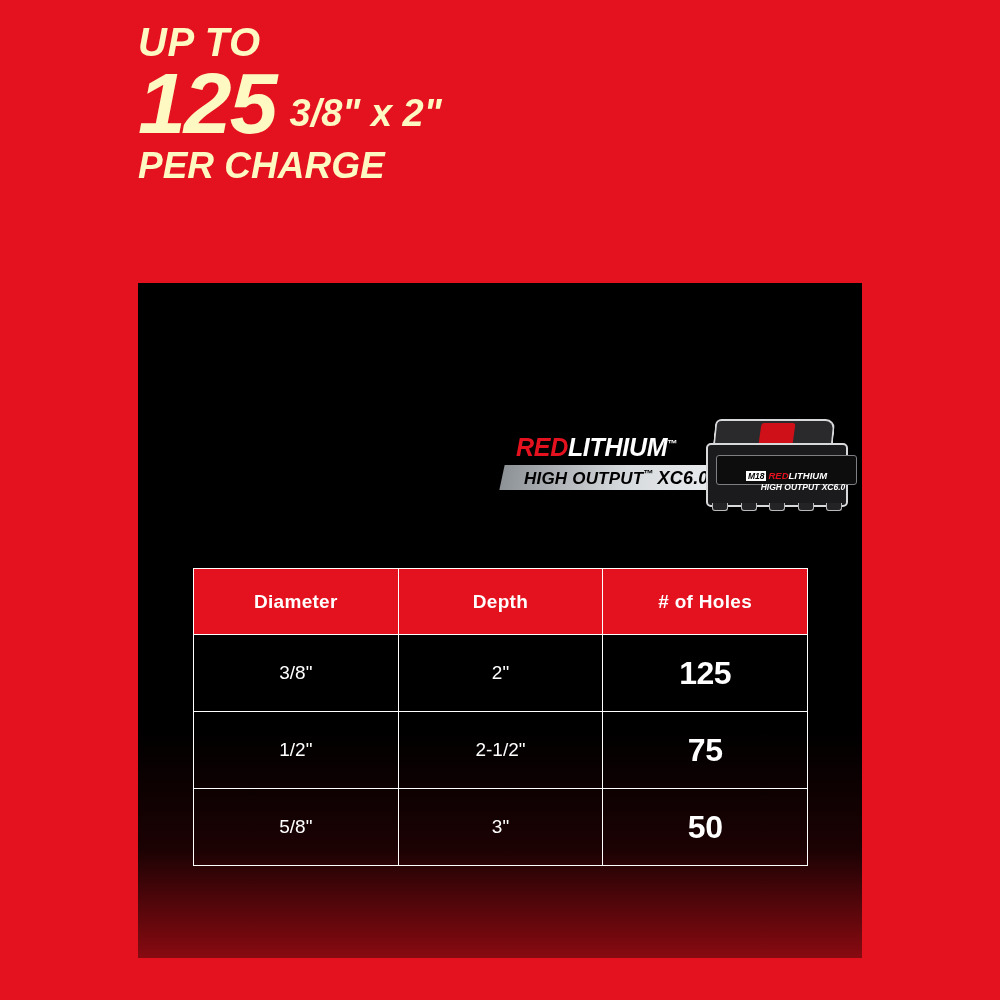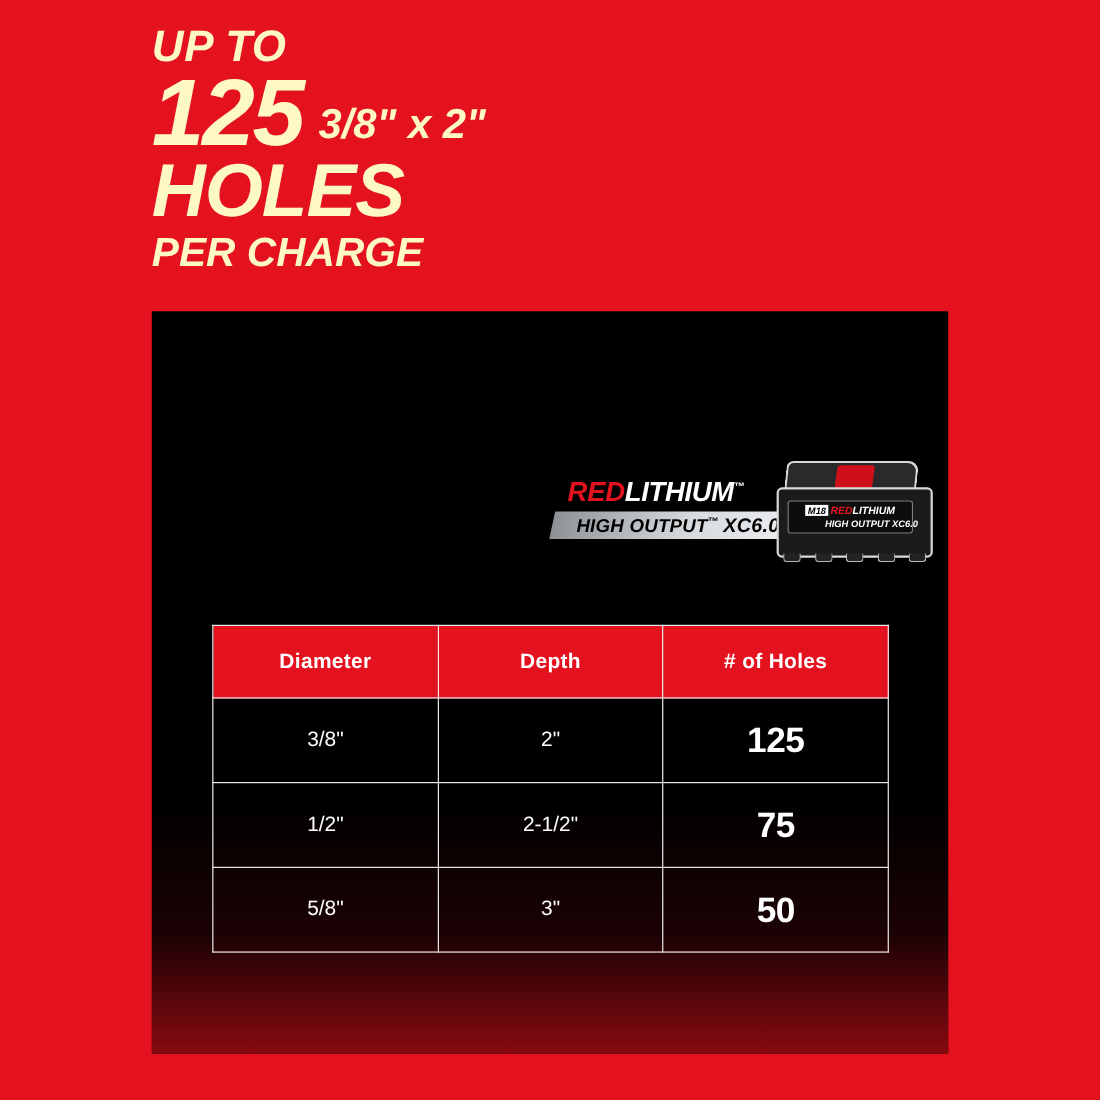--- a/index.html
+++ b/index.html
@@ -184,27 +184,27 @@
     width: 34px;
     height: 22px;
     background: #d01019;
     border-radius: 3px;
     transform: skewX(-8deg);
   }
   .bat-label {
     position: absolute;
     left: 18px;
     top: 44px;
-    width: 114px;
+    width: 141px;
     height: 30px;
     background: #0d0d0e;
     border: 1px solid #7d7f82;
     border-radius: 3px;
     box-sizing: border-box;
-    padding-top: 2px;
+    padding-top: 14px;
     text-align: center;
   }
   .bat-l1 {
     font-size: 9.5px;
     font-weight: bold;
     font-style: italic;
     line-height: 12px;
     white-space: nowrap;
   }
   .bat-m18 {
@@ -277,21 +277,20 @@
 </style>
 </head>
 <body>
 
 <div class="headline">
   <div class="hl-upto">UP TO</div>
   <div class="hl-mid">
     <div class="hl-125">125</div>
     <div class="hl-dims">3/8" x 2"</div>
   </div>
-  <div class="hl-holes">HOLES</div>
   <div class="hl-per">PER CHARGE</div>
 </div>
 
 <div class="panel">
 
 
   <div class="lockup">
 
     <div class="rl-wordmark">
       <span class="rl-red">RED</span><span class="rl-white">LITHIUM</span><span class="tm rl-white">™</span>

